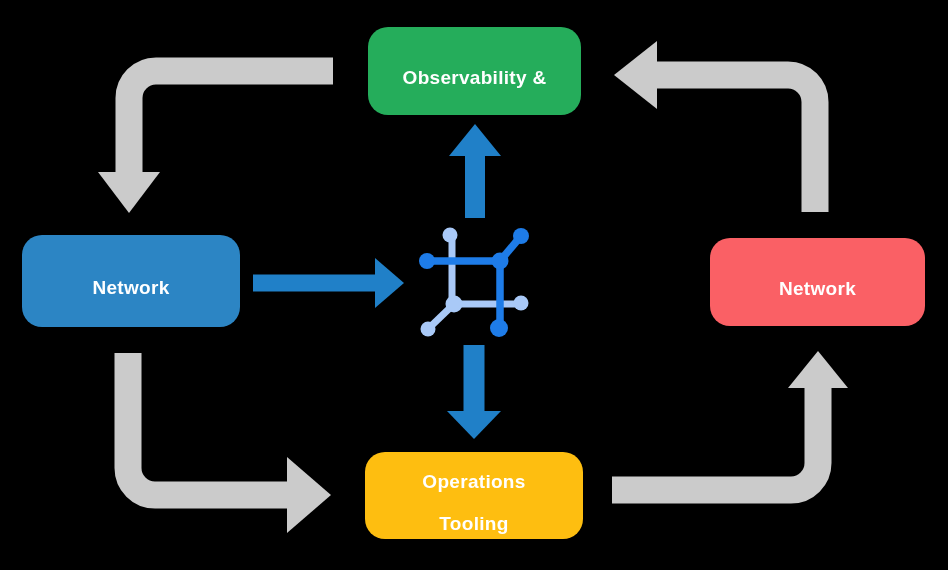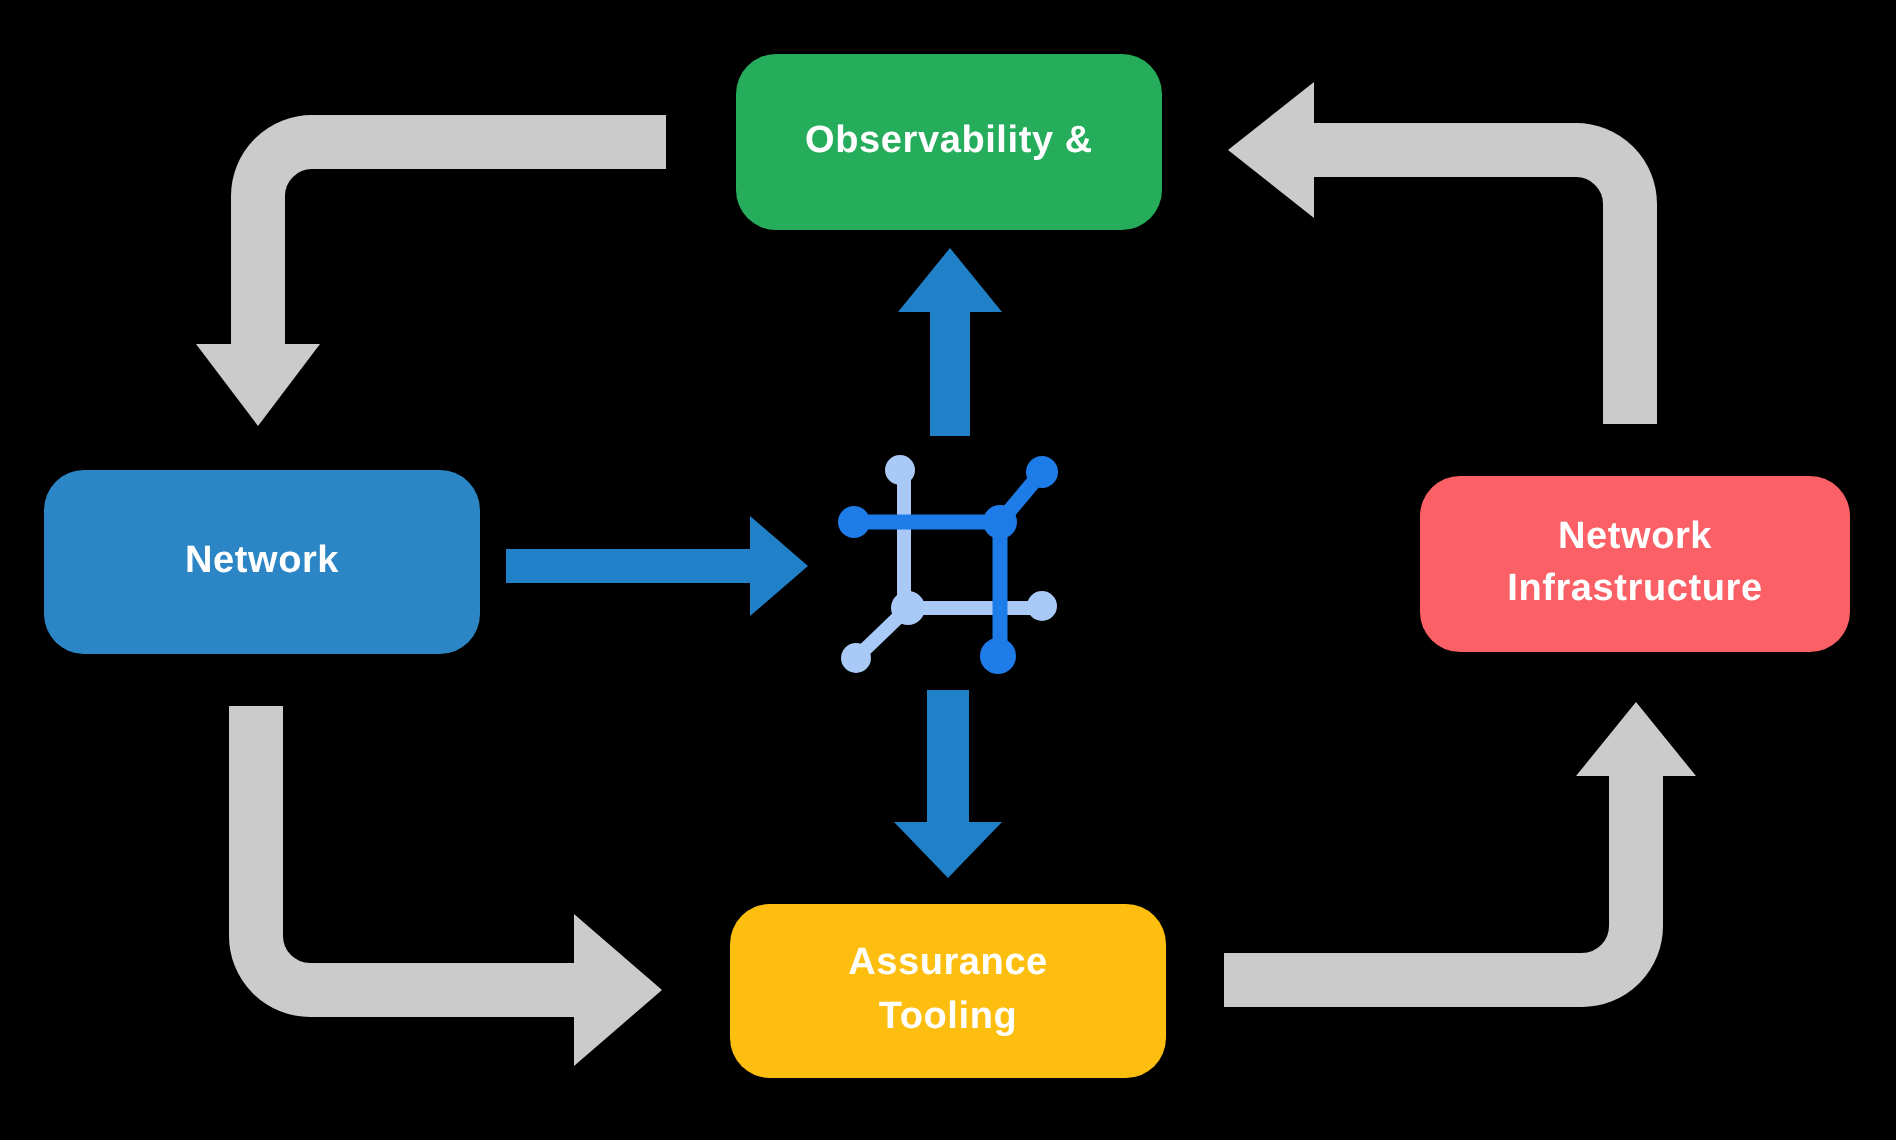--- a/index.html
+++ b/index.html
@@ -23,21 +23,21 @@
     flex-direction: column;
     align-items: center;
     justify-content: center;
     text-align: center;
     color: #fff;
     font-size: 19px;
     font-weight: 600;
     letter-spacing: 0.3px;
     line-height: 1.38;
   }
-  .node-box span { display: block; }
+  .node-box span { display: block; margin-top: 15px; }
   .box-observability { left: 368px; top: 27px;  width: 213px; height: 88px; }
   .box-operations    { left: 22px;  top: 235px; width: 218px; height: 92px; }
   .box-infrastructure{ left: 710px; top: 238px; width: 215px; height: 88px; }
   .box-automation    { left: 365px; top: 452px; width: 218px; height: 87px; }
 </style>
 </head>
 <body>
 
 <div class="stage" style="background-color: rgb(0, 0, 0);">
 
@@ -104,21 +104,20 @@
   <div class="node-box box-observability" style="background-color: rgb(37, 173, 91);">
     <span>Observability &amp;</span>
   </div>
 
   <div class="node-box box-operations" style="background-color: rgb(44, 133, 196);">
     <span>Network</span>
   </div>
 
   <div class="node-box box-infrastructure" style="background-color: rgb(250, 96, 101);">
     <span>Network</span>
-    <span>Infrastructure</span>
   </div>
 
   <div class="node-box box-automation" style="background-color: rgb(254, 190, 16);">
-    <span>Assurance</span>
+    <span>Operations</span>
     <span>Tooling</span>
   </div>
 
 </div>
 
 </body></html>

